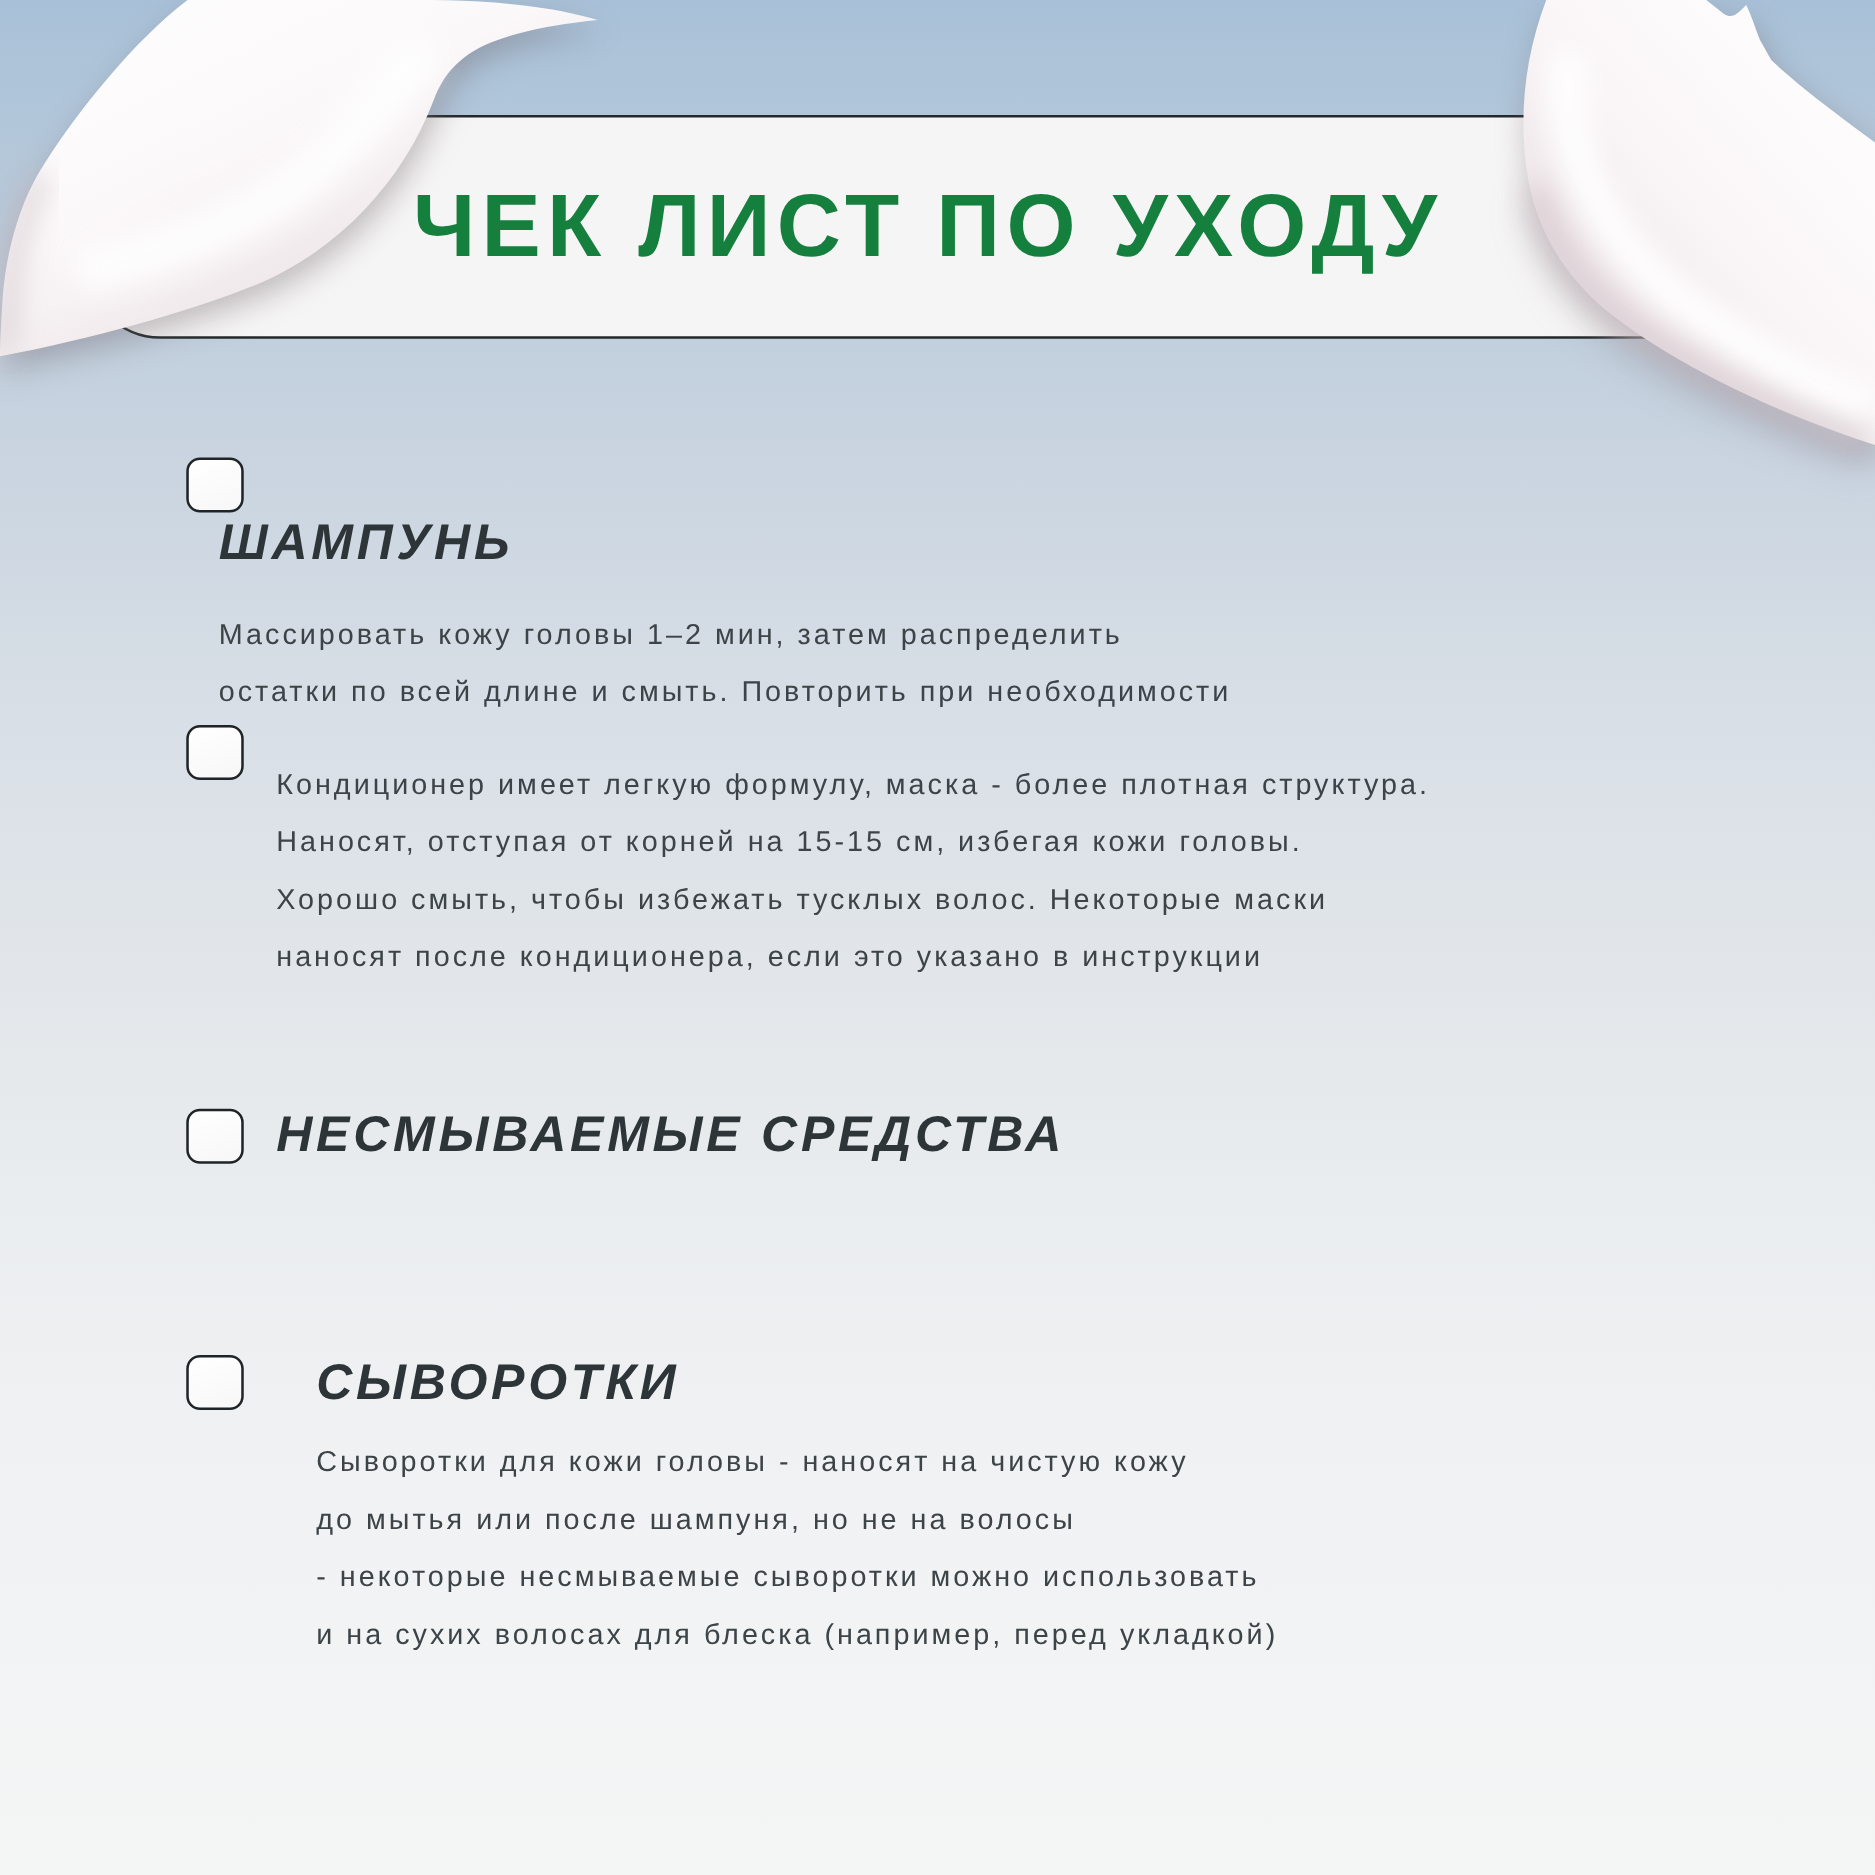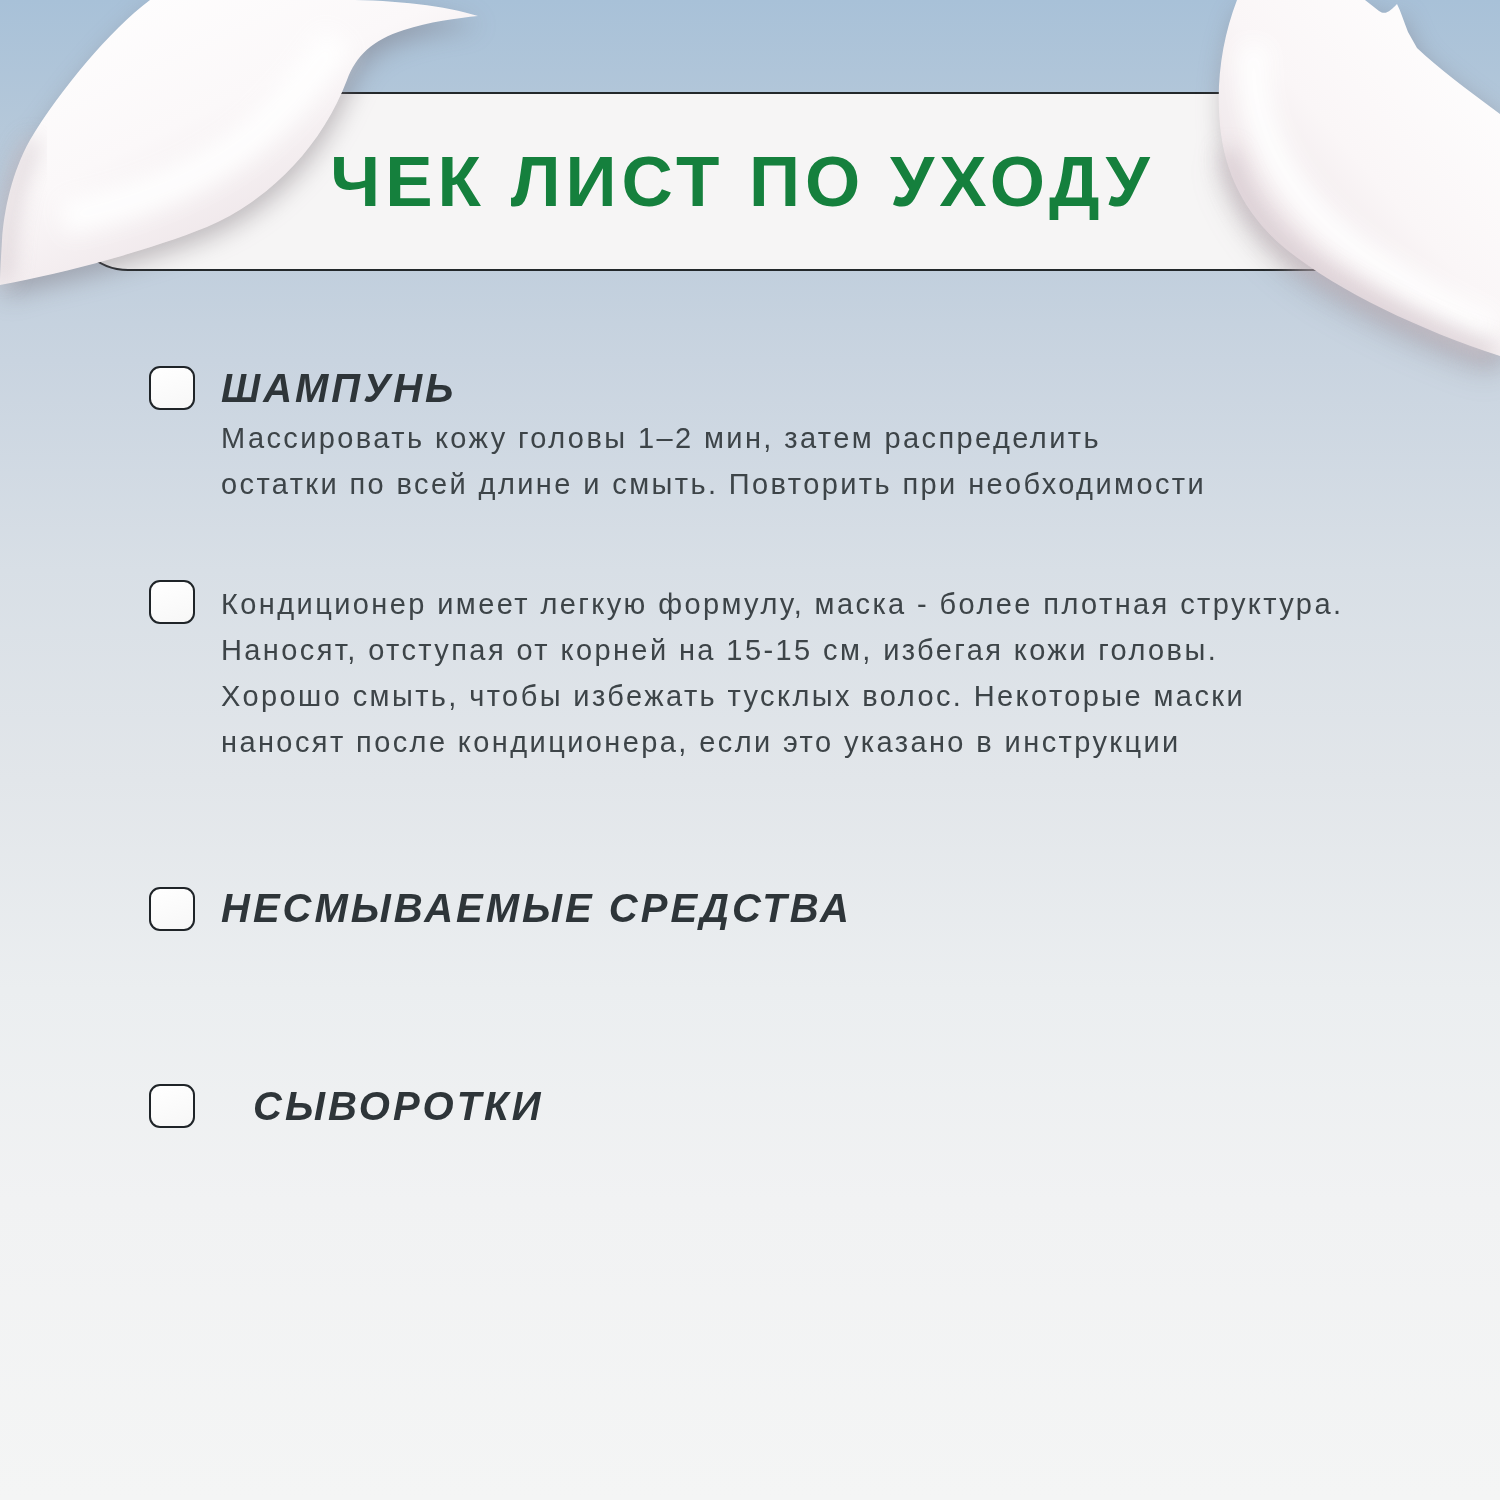--- a/index.html
+++ b/index.html
@@ -38,27 +38,27 @@
     flex:none;width:46px;height:44px;margin-top:2px;
     background:linear-gradient(160deg,#ffffff 0%,#f7f7f7 100%);
     border:2px solid #1f2428;border-radius:11px;box-sizing:border-box;
   }
   .content{margin-left:26px;width:1228px;}
   .content h2{
     margin:0;font-size:40px;line-height:48px;font-weight:700;font-style:italic;
     letter-spacing:3px;color:#2e3539;white-space:nowrap;
   }
   .content p{
-    margin:3px 0 0;font-size:29px;line-height:46px;letter-spacing:2.4px;
+    margin:26px 0 0;font-size:23px;line-height:46px;letter-spacing:2.4px;
     color:#3d4448;white-space:pre-line;
   }
   .content p.second{margin-top:16px;}
   .content p:empty{display:none;}
 
-  .item-1{top:364px;}
+  .item-1{top:364px;flex-direction:column;}
   .item-2{top:578px;}
   .item-3{top:884px;align-items:center;}
   .item-4{top:1082px;gap:32px;}
 </style>
 </head>
 <body>
 
 <div id="poster">
 
   <div class="header-card">
@@ -128,16 +128,20 @@
     <span class="checkbox"></span>
     <div class="content">
       <h2>НЕСМЫВАЕМЫЕ СРЕДСТВА</h2>
     </div>
   </section>
 
   <section class="item item-4">
     <span class="checkbox"></span>
     <div class="content">
       <h2>СЫВОРОТКИ</h2>
+      <p class="second">Сыворотки для кожи головы - наносят на чистую кожу
+до мытья или после шампуня, но не на волосы
+- некоторые несмываемые сыворотки можно использовать
+и на сухих волосах для блеска (например, перед укладкой)</p>
     </div>
   </section>
 
 </div>
 
 </body></html>

